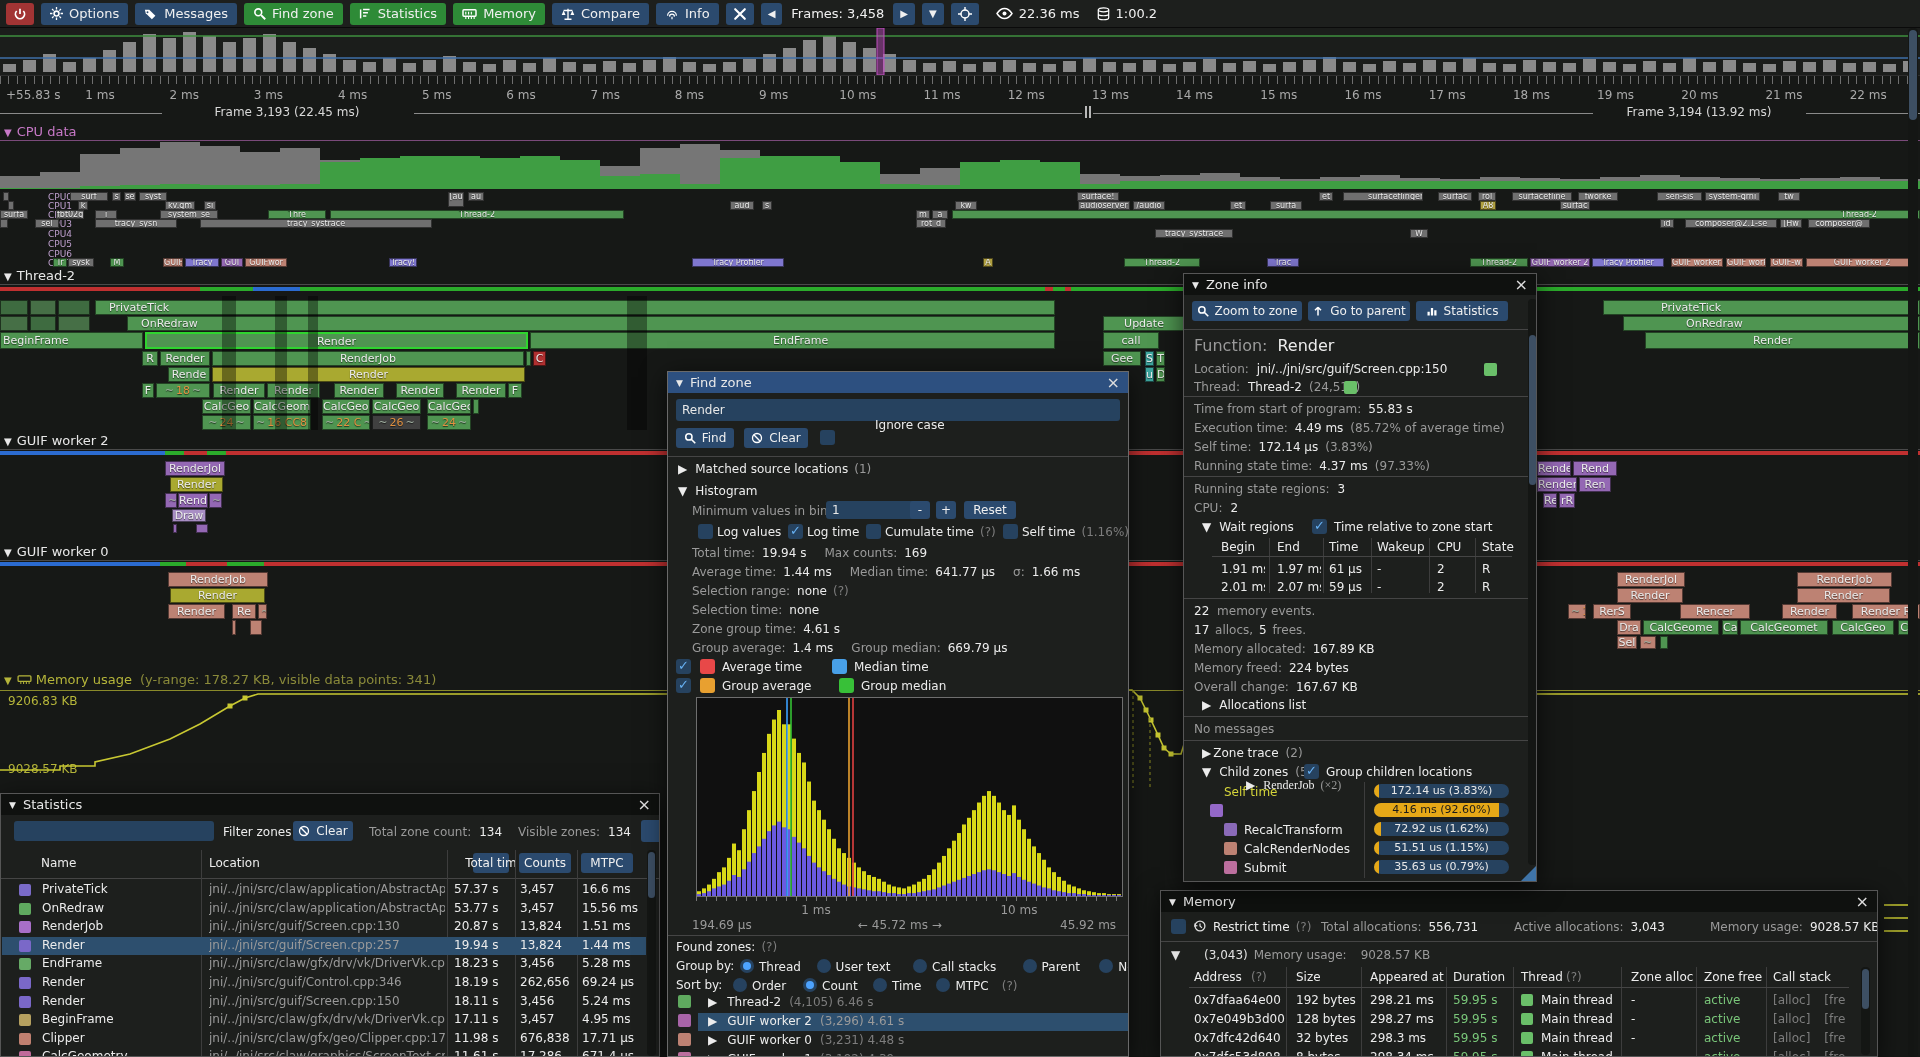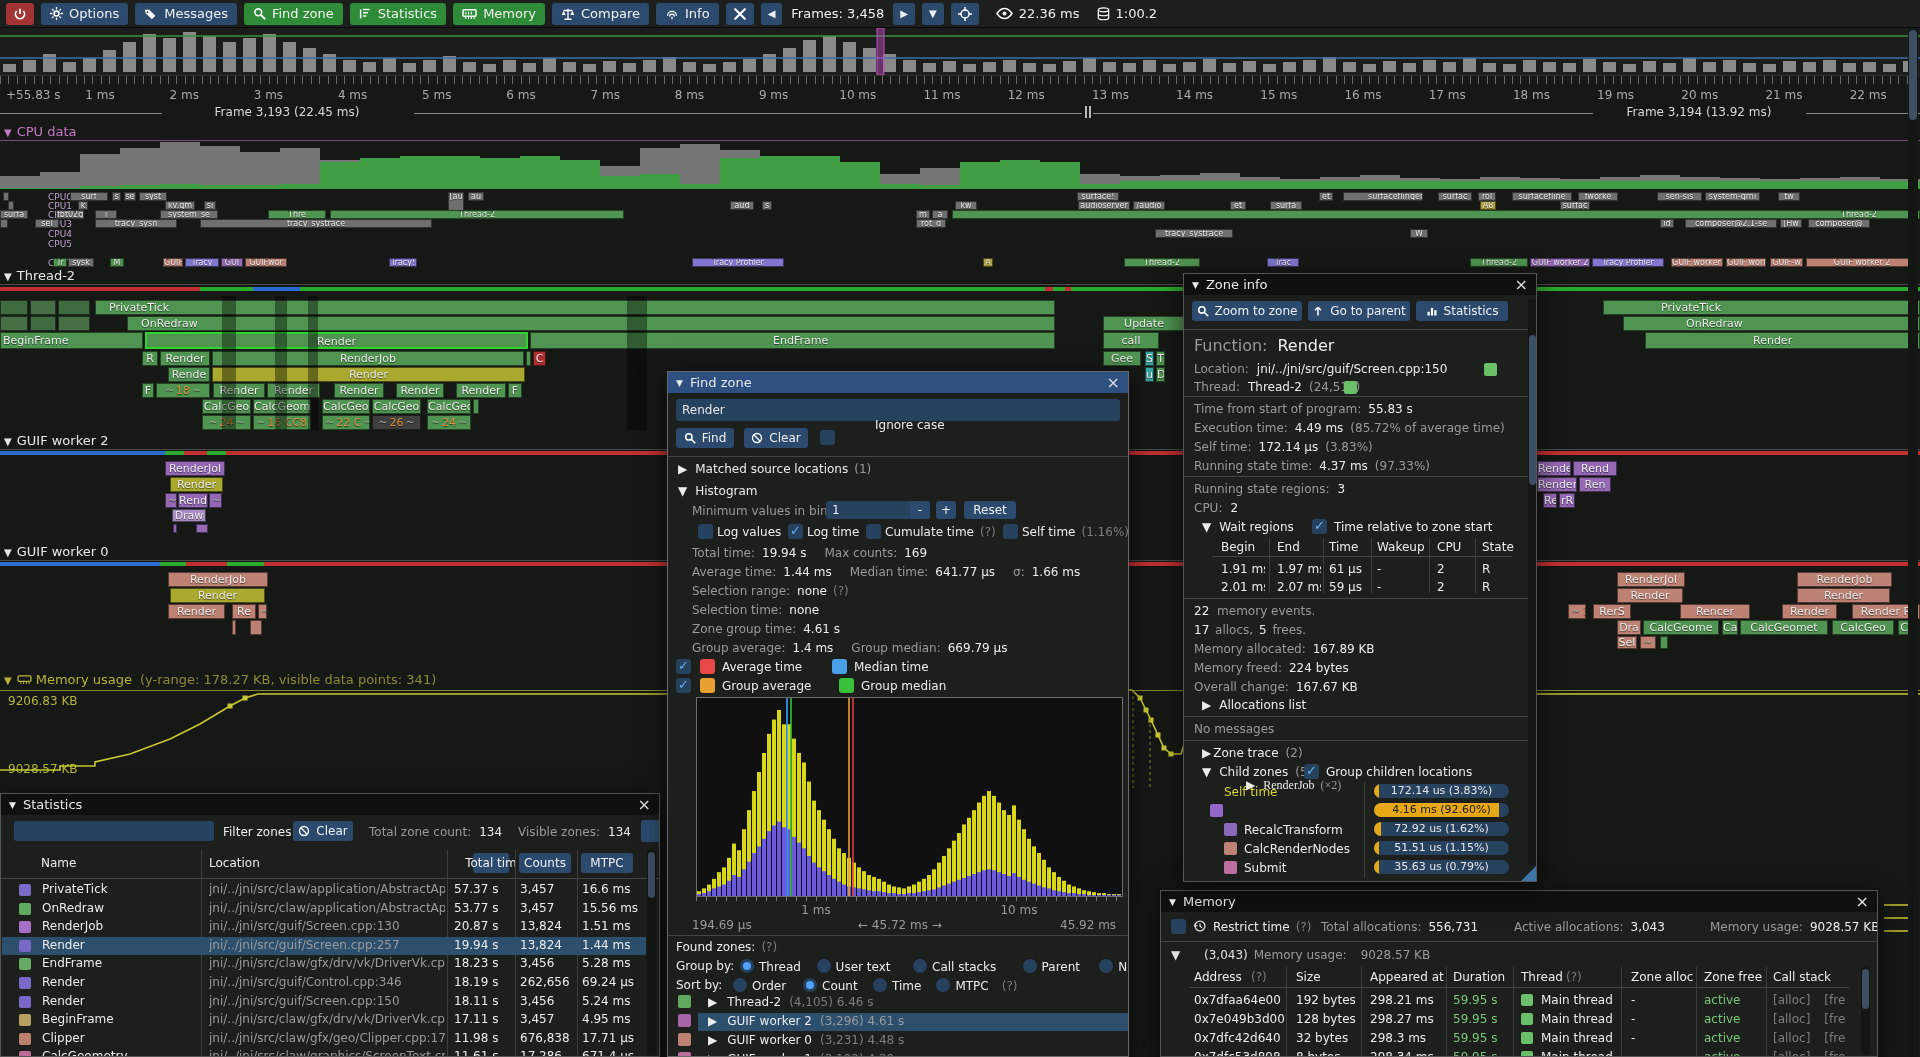--- a/index.html
+++ b/index.html
@@ -307,21 +307,21 @@
           <polygon points="0,48 0,35 40,35 40,31 80,31 80,13 120,13 120,7 160,7 160,1 200,1 200,5 240,5 240,11 280,11 280,7 320,7 320,19 360,19 360,27 400,27 400,25 440,25 440,29 480,29 480,23 520,23 520,27 560,27 560,31 600,31 600,25 640,25 640,7 680,7 680,3 720,3 720,9 760,9 760,15 800,15 800,23 840,23 840,29 880,29 880,33 920,33 920,27 960,27 960,21 1000,21 1000,25 1040,25 1040,29 1080,29 1080,33 1120,33 1120,35 1160,35 1160,34 1200,34 1200,32 1240,32 1240,36 1280,36 1280,38 1320,38 1320,36 1360,36 1360,34 1400,34 1400,37 1440,37 1440,38 1480,38 1480,36 1520,36 1520,37 1560,37 1560,38 1600,38 1600,36 1640,36 1640,34 1680,34 1680,36 1720,36 1720,37 1760,37 1760,38 1800,38 1800,37 1840,37 1840,36 1880,36 1880,38 1920,38 1920,48" fill="#767676"></polygon>
           <polygon points="0,48 0,47 40,47 40,47 80,47 80,45 120,45 120,44 160,44 160,43 200,43 200,44 240,44 240,44 280,44 280,43 320,43 320,21 360,21 360,17 400,17 400,15 440,15 440,15 480,15 480,17 520,17 520,15 560,15 560,19 600,19 600,35 640,35 640,33 680,33 680,43 720,43 720,17 760,17 760,15 800,15 800,15 840,15 840,21 880,21 880,43 920,43 920,44 960,44 960,21 1000,21 1000,19 1040,19 1040,21 1080,21 1080,43 1120,43 1120,40 1160,40 1160,40 1200,40 1200,40 1240,40 1240,40 1280,40 1280,40 1320,40 1320,40 1360,40 1360,40 1400,40 1400,40 1440,40 1440,40 1480,40 1480,40 1520,40 1520,40 1560,40 1560,40 1600,40 1600,40 1640,40 1640,40 1680,40 1680,40 1720,40 1720,40 1760,40 1760,40 1800,40 1800,40 1840,40 1840,40 1880,40 1880,40 1920,40 1920,48" fill="#3f9e43"></polygon>
         </svg></div>
       <div class="abs cpurow" style="left: 0px; top: 192px; width: 1920px; height: 9px;">
         <div class="cpulabel" style="top: 0px;">CPU0</div>
         <div class="zone" style="left: 3px; width: 6px; height: 9px; line-height: 7px; background: rgb(111, 111, 111);"></div>
         <div class="zone" style="left: 70px; width: 38px; height: 9px; line-height: 7px; background: rgb(111, 111, 111);">surf</div>
         <div class="zone" style="left: 112px; width: 9px; height: 9px; line-height: 7px; background: rgb(111, 111, 111);">s</div>
         <div class="zone" style="left: 124px; width: 12px; height: 9px; line-height: 7px; background: rgb(111, 111, 111);">se</div>
         <div class="zone" style="left: 139px; width: 28px; height: 9px; line-height: 7px; background: rgb(111, 111, 111);">syst</div>
-        <div class="zone" style="left: 448px; width: 16px; height: 26px; line-height: 7px; background: rgb(111, 111, 111);">[au</div>
+        <div class="zone" style="left: 448px; width: 16px; height: 15px; line-height: 7px; background: rgb(111, 111, 111);">[au</div>
         <div class="zone" style="left: 468px; width: 16px; height: 9px; line-height: 7px; background: rgb(111, 111, 111);">au</div>
         <div class="zone" style="left: 1052px; width: 42px; height: 9px; line-height: 7px; background: rgb(111, 111, 111); margin-left: 25px;">surface!</div>
         <div class="zone" style="left: 1319px; width: 14px; height: 9px; line-height: 7px; background: rgb(111, 111, 111);">et</div>
         <div class="zone" style="left: 1343px; width: 80px; height: 9px; line-height: 7px; background: rgb(111, 111, 111); padding-left: 24px;">surfaceflinger</div>
         <div class="zone" style="left: 1438px; width: 34px; height: 9px; line-height: 7px; background: rgb(111, 111, 111);">surfac</div>
         <div class="zone" style="left: 1478px; width: 18px; height: 9px; line-height: 7px; background: rgb(111, 111, 111);">rol</div>
         <div class="zone" style="left: 1512px; width: 60px; height: 9px; line-height: 7px; background: rgb(111, 111, 111);">surfacefline</div>
         <div class="zone" style="left: 1578px; width: 40px; height: 9px; line-height: 7px; background: rgb(111, 111, 111);">fworke</div>
         <div class="zone" style="left: 1657px; width: 45px; height: 9px; line-height: 7px; background: rgb(111, 111, 111);">sen-sis</div>
         <div class="zone" style="left: 1705px; width: 55px; height: 9px; line-height: 7px; background: rgb(111, 111, 111);">system-grni</div>
@@ -369,20 +369,23 @@
         <div class="zone" style="left: 1780px; width: 22px; height: 9px; line-height: 7px; background: rgb(111, 111, 111);">[Hw</div>
         <div class="zone" style="left: 1808px; width: 62px; height: 9px; line-height: 7px; background: rgb(111, 111, 111);">composer@</div>
       </div>
       <div class="abs cpurow" style="left: 0px; top: 229px; width: 1920px; height: 9px;">
         <div class="cpulabel" style="top: 0px;">CPU4</div>
         <div class="zone" style="left: 1155px; width: 78px; height: 9px; line-height: 7px; background: rgb(111, 111, 111);">tracy_systrace</div>
         <div class="zone" style="left: 1410px; width: 18px; height: 9px; line-height: 7px; background: rgb(111, 111, 111);">W</div>
       </div>
       <div class="abs cpurow" style="left: 0px; top: 239px; width: 1920px; height: 9px;">
         <div class="cpulabel" style="top: 0px;">CPU5</div>
+      </div>
+      <div class="abs cpurow" style="left: 0px; top: 249px; width: 1920px; height: 9px;">
+        <div class="cpulabel" style="top: 0px;">CPU6</div>
       </div>
       <div class="abs cpurow" style="left: 0px; top: 258px; width: 1920px; height: 9px;">
         <div class="cpulabel" style="top: 0px;">CPU7</div>
         <div class="zone" style="left: 53px; width: 14px; height: 9px; line-height: 7px; background: rgb(79, 149, 81);">Tr</div>
         <div class="zone" style="left: 68px; width: 26px; height: 9px; line-height: 7px; background: rgb(111, 111, 111);">sysk</div>
         <div class="zone" style="left: 110px; width: 14px; height: 9px; line-height: 7px; background: rgb(79, 149, 81);">M</div>
         <div class="zone" style="left: 163px; width: 20px; height: 9px; line-height: 7px; background: rgb(189, 130, 115);">GUIF</div>
         <div class="zone" style="left: 185px; width: 34px; height: 9px; line-height: 7px; background: rgb(127, 119, 207);">Tracy</div>
         <div class="zone" style="left: 221px; width: 22px; height: 9px; line-height: 7px; background: rgb(148, 104, 180);">GUI</div>
         <div class="zone" style="left: 245px; width: 42px; height: 9px; line-height: 7px; background: rgb(189, 130, 115);">GUIFwor</div>

